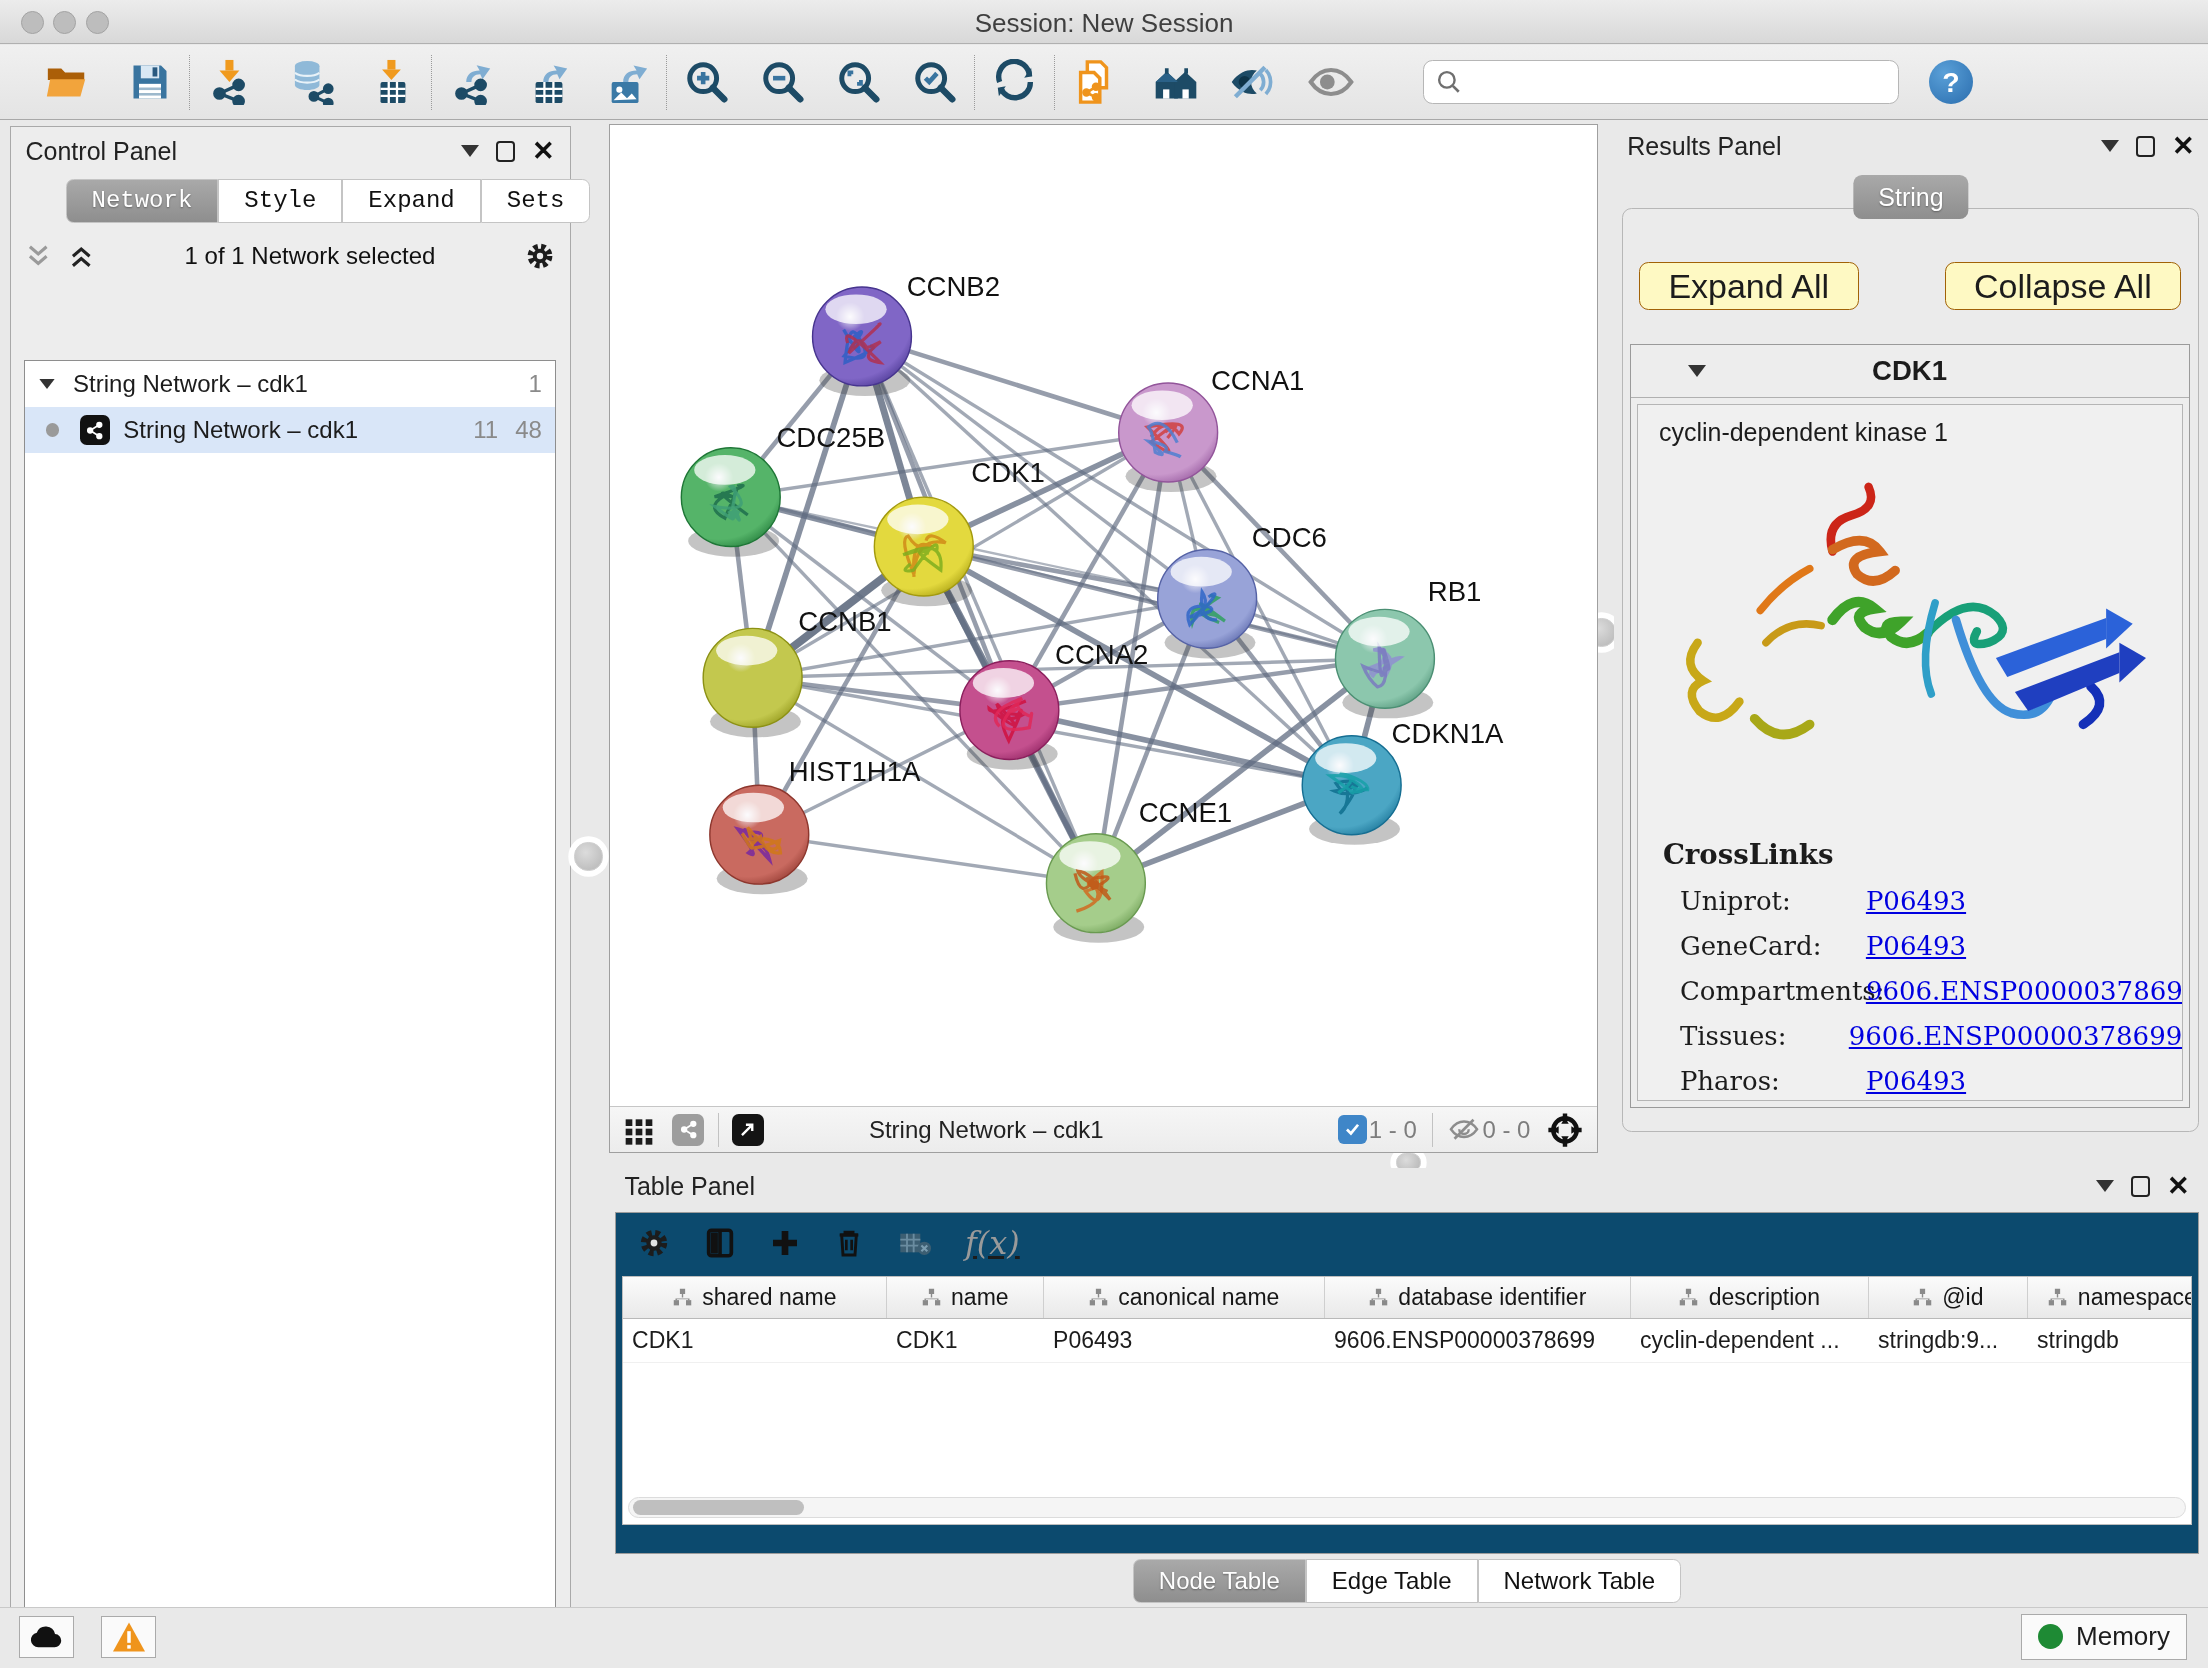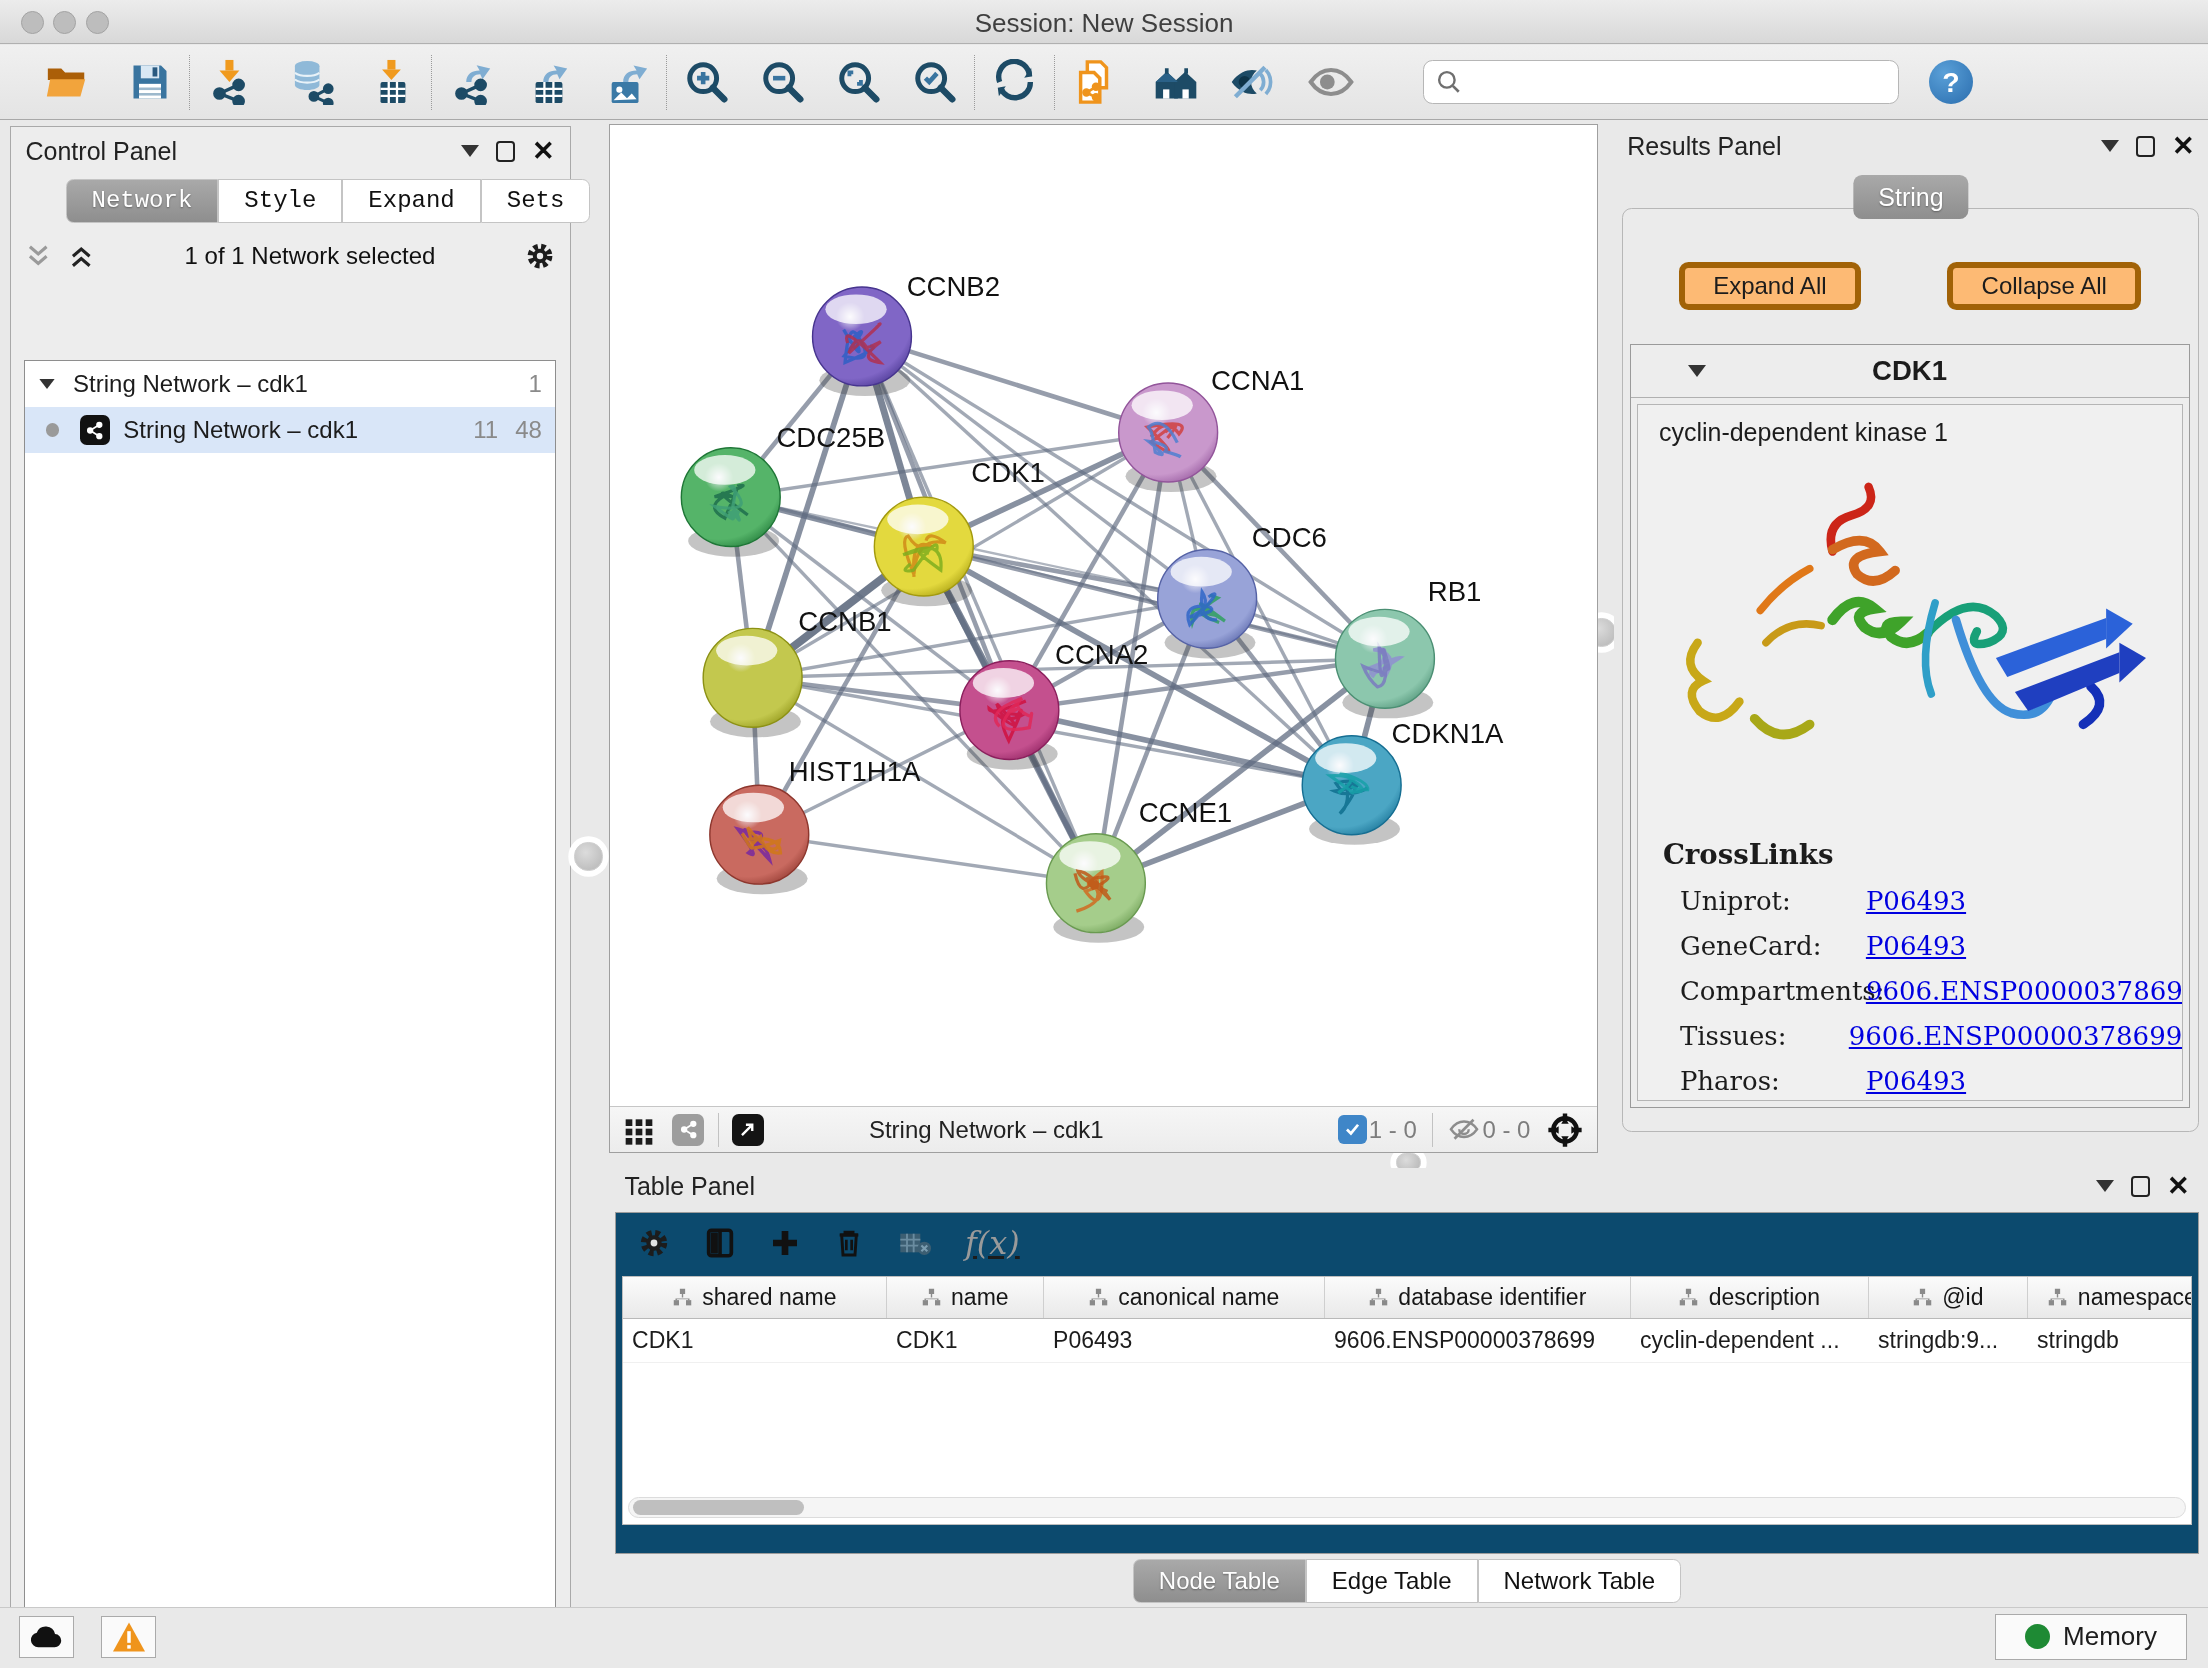--- a/index.html
+++ b/index.html
@@ -78,22 +78,22 @@
 
   
   .results-panel { position:absolute; left:1614px; top:124px; width:594px; height:1029px; background:#e9e9e9; }
   .rp-head { padding:7.6px 13.3px 0 13.3px; }
   .rp-tab { position:absolute; left:50%; transform:translateX(-50%); top:51px; z-index:2;
     height:44px; padding:0 25px; border-radius:8.6px; background:linear-gradient(#a9a9a9,#8e8e8e);
     color:#fff; font-size:25px; display:flex; align-items:center; text-shadow:0 1px 1.9px rgba(0,0,0,.35); }
   .rp-outer { position:absolute; left:7.6px; right:9.5px; top:84px; bottom:21px;
     border:1px solid #b7b7b7; border-radius:9.5px; background:#ebebeb; }
   .rp-btnrow { display:flex; justify-content:center; gap:86px; margin-top:53px; }
-  .rp-btn { height:48px; padding:0 28.5px; background:#fdba74; border:6px solid #a16207; border-radius:9.5px;
-    font-size:24px; display:flex; align-items:center; }
+  .rp-btn { height:48px; padding:0 28.5px; background:#fef9c3; border:1px solid #a16207; border-radius:9.5px;
+    font-size:34px; display:flex; align-items:center; }
   .rp-inner { position:absolute; left:7.6px; right:7.6px; top:135px; bottom:23px; border:1px solid #9a9a9a; background:#ededed; }
   .rp-gene-head { height:53px; border-bottom:1px solid #b0b0b0; display:flex; align-items:center; }
   .rp-gene-head .ic-tri { margin-left:57px; }
   .rp-gene-title { flex:1; text-align:center; font-size:27.6px; font-weight:bold; margin-right:76px; }
   .rp-content { position:absolute; left:5.7px; right:5.7px; top:59px; bottom:5.7px; border:1px solid #b5b5b5; background:#f0f0f0; overflow:hidden; }
   .rp-desc { font-size:25px; margin:13.3px 0 0 21px; }
   .crosslinks { font-family:"DejaVu Serif","Liberation Serif",serif; margin:7.6px 0 0 25px; }
   .crosslinks .clt { font-size:27.6px; font-weight:bold; }
   .cl-row { display:flex; font-size:26px; margin-top:15px; }
   .cl-row .cl-label { width:186px; margin-left:17px; }
@@ -115,21 +115,21 @@
   .hthumb { position:absolute; left:3.8px; top:1.9px; width:171px; height:15px; background:#bfbfbf; border-radius:7.6px; }
   .tp-tabs { position:absolute; left:0; right:0; bottom:1.9px; height:48px; display:flex; justify-content:center; align-items:center; }
   .tp-tabs .tabbtn:first-child { border-radius:7.6px 0 0 7.6px; }
   .tp-tabs .tabbtn:last-child { border-radius:0 7.6px 7.6px 0; }
 
   
   .statusbar { position:absolute; left:0; top:1607px; width:2208px; height:61px;
     background:#e9e9e9; border-top:1px solid #c9c9c9; }
   .sb-btn { position:absolute; top:7.6px; width:55px; height:42px; background:#fafafa; border:1.9px solid #aaa;
     display:flex; align-items:center; justify-content:center; }
-  .sb-mem { position:absolute; right:21px; top:5.7px; height:46px; padding:0 29px; background:#fafafa;
+  .sb-mem { position:absolute; right:21px; top:5.7px; height:46px; padding:0 16px; background:#fafafa;
     border:1.9px solid #aaa; display:flex; align-items:center; gap:13.3px; font-size:26px; }
   .mem-dot { width:25px; height:25px; border-radius:50%; background:#1e8a34; }
 
   svg text { font-family:"Liberation Sans",sans-serif; }
 </style>
 </head>
 <body>
 
 <div class="titlebar">
   <div class="traffic t1"></div>

